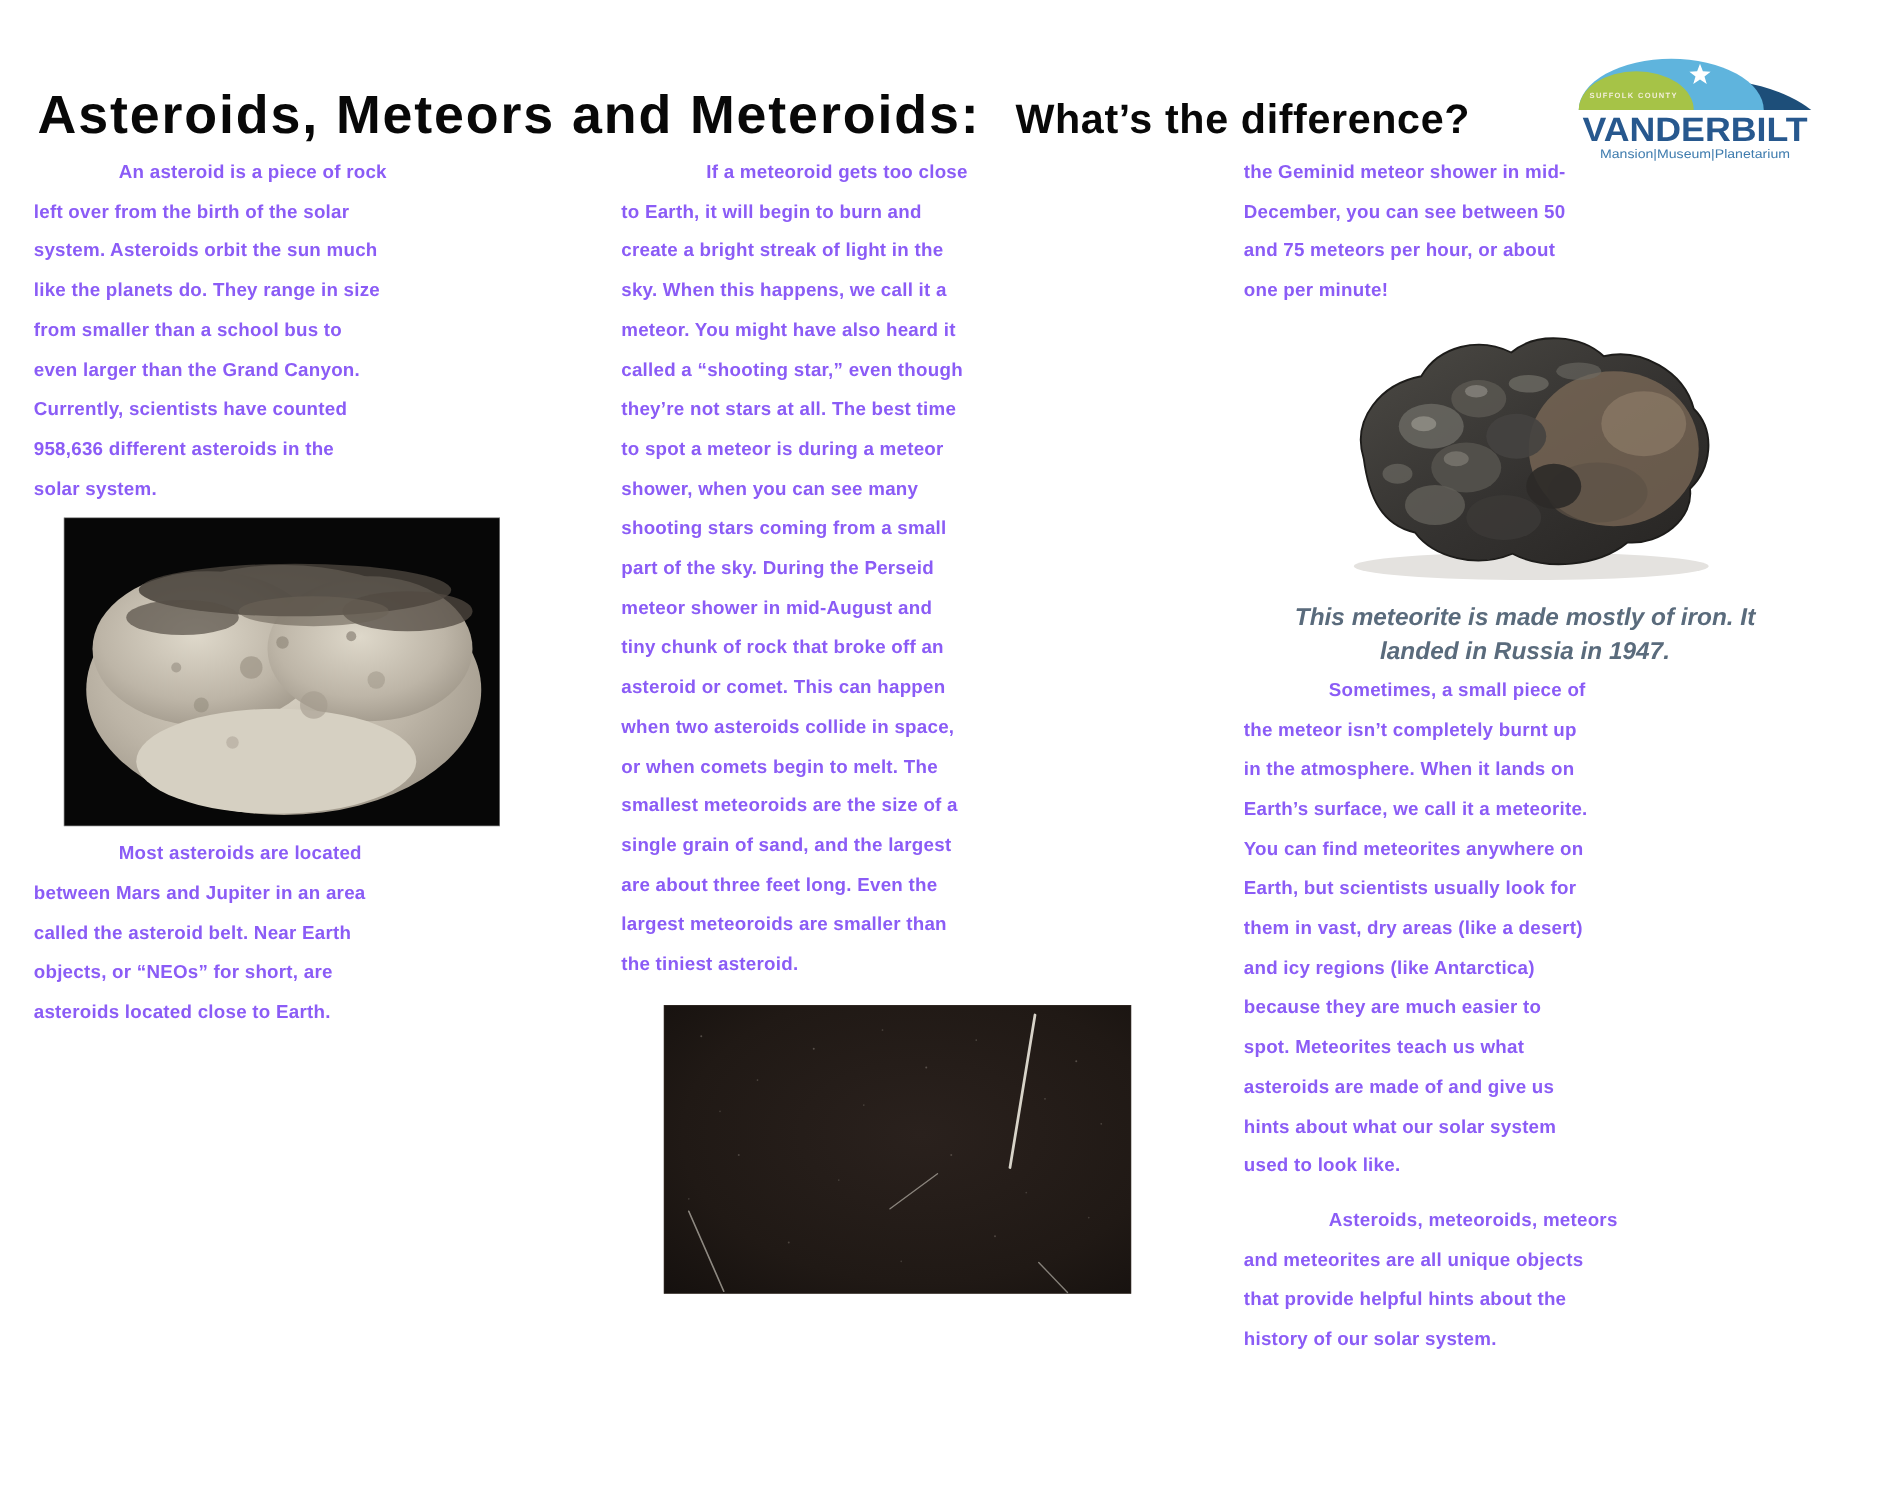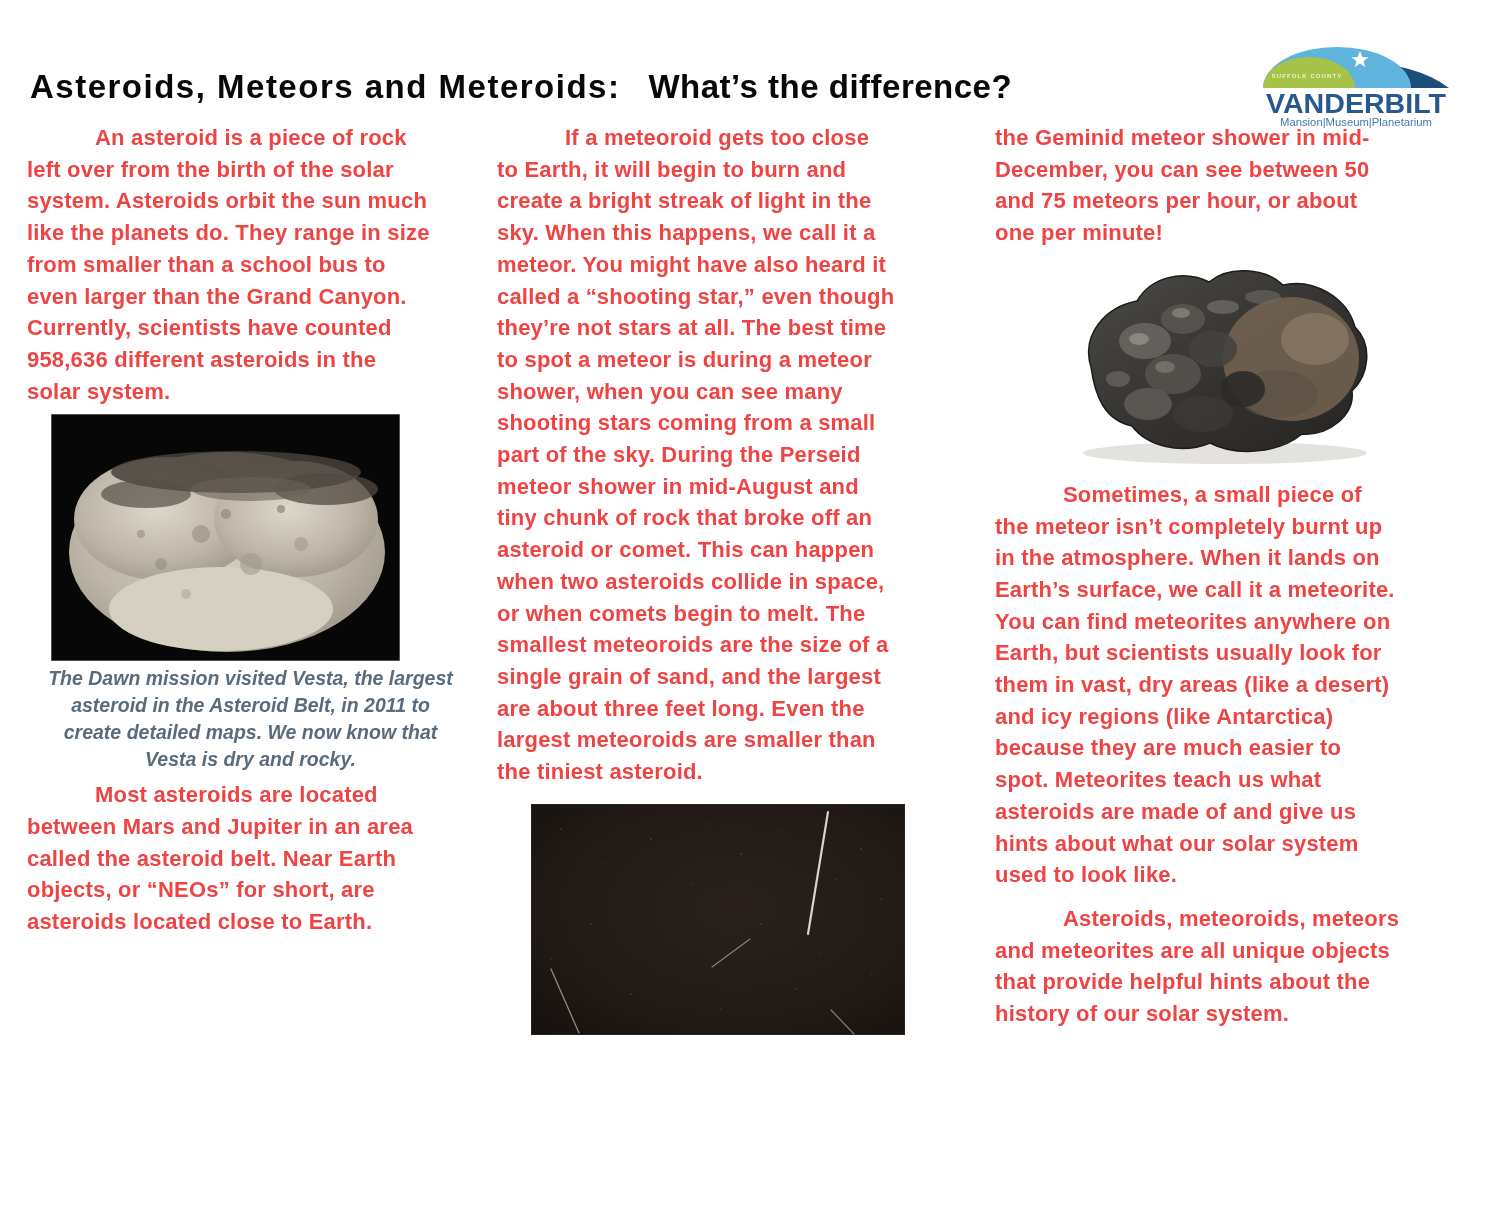--- a/index.html
+++ b/index.html
@@ -10,39 +10,39 @@
     font-family: "Liberation Sans", sans-serif;
     position: relative;
     overflow: hidden;
   }
   .title-row {
     position: absolute; left: 30px; top: 68px;
     white-space: nowrap;
     color: #080808;
   }
   .title-main {
-    font-size: 33px; font-weight: bold; letter-spacing: 1.5px;
+    font-size: 43px; font-weight: bold; letter-spacing: 1.5px;
   }
   .title-sub {
     font-size: 33px; font-weight: bold; letter-spacing: 0.5px; margin-left: 28px;
   }
   .logo {
     position: absolute; left: 1260px; top: 26px; width: 192px; height: 104px;
   }
   .col {
     position: absolute; top: 122px;
   }
   .col1 { left: 27px;  width: 447px; }
   .col2 { left: 497px; width: 448px; }
   .col3 { left: 995px; width: 450px; }
   .para {
     margin: 0;
-    font-size: 22px;
+    font-size: 15px;
     font-weight: bold;
-    color: #ef4444;
+    color: #8b5cf6;
     line-height: 31.7px;
     white-space: pre-line;
     letter-spacing: 0.2px;
     text-align: left;
   }
   .para.indent { text-indent: 68px; }
   .caption {
     margin: 4px 0 2px 0;
     font-size: 19.5px;
     font-style: italic;
@@ -124,24 +124,20 @@
       <circle cx="200" cy="150" r="11" fill="#a39b8d" opacity="0.6"></circle>
       <circle cx="110" cy="150" r="6" fill="#958d7f" opacity="0.6"></circle>
       <circle cx="250" cy="130" r="7" fill="#9c9486" opacity="0.5"></circle>
       <circle cx="175" cy="100" r="5" fill="#8a8275" opacity="0.6"></circle>
       <circle cx="230" cy="95" r="4" fill="#7d7569" opacity="0.6"></circle>
       <circle cx="135" cy="180" r="5" fill="#b5ad9f" opacity="0.7"></circle>
       <circle cx="90" cy="120" r="4" fill="#8a8275" opacity="0.5"></circle>
     </g>
   </svg>
 
-  <p class="caption">The Dawn mission visited Vesta, the largest
-asteroid in the Asteroid Belt, in 2011 to
-create detailed maps. We now know that
-Vesta is dry and rocky.</p>
 
   <p class="para indent" style="margin-top:6px">Most asteroids are located
 between Mars and Jupiter in an area
 called the asteroid belt. Near Earth
 objects, or “NEOs” for short, are
 asteroids located close to Earth.</p>
 </div>
 
 <div class="col col2">
   <p class="para indent">If a meteoroid gets too close
@@ -238,20 +234,22 @@
       <ellipse cx="190" cy="140" rx="22" ry="18" fill="#2c2a28" opacity="0.9"></ellipse>
       <ellipse cx="86" cy="90" rx="10" ry="6" fill="#9a978f" opacity="0.7"></ellipse>
       <ellipse cx="128" cy="64" rx="9" ry="5" fill="#8f8c84" opacity="0.7"></ellipse>
       <ellipse cx="112" cy="118" rx="10" ry="6" fill="#88857d" opacity="0.6"></ellipse>
       <ellipse cx="170" cy="58" rx="16" ry="7" fill="#7c7972" opacity="0.6"></ellipse>
       <ellipse cx="210" cy="48" rx="18" ry="7" fill="#6d6a64" opacity="0.6"></ellipse>
       <ellipse cx="65" cy="130" rx="12" ry="8" fill="#7c7972" opacity="0.5"></ellipse>
     </g>
   </svg>
 
+  <p class="caption">This meteorite is made mostly of iron. It
+landed in Russia in 1947.</p>
 
   <p class="para indent" style="margin-top:2px">Sometimes, a small piece of
 the meteor isn’t completely burnt up
 in the atmosphere. When it lands on
 Earth’s surface, we call it a meteorite.
 You can find meteorites anywhere on
 Earth, but scientists usually look for
 them in vast, dry areas (like a desert)
 and icy regions (like Antarctica)
 because they are much easier to

